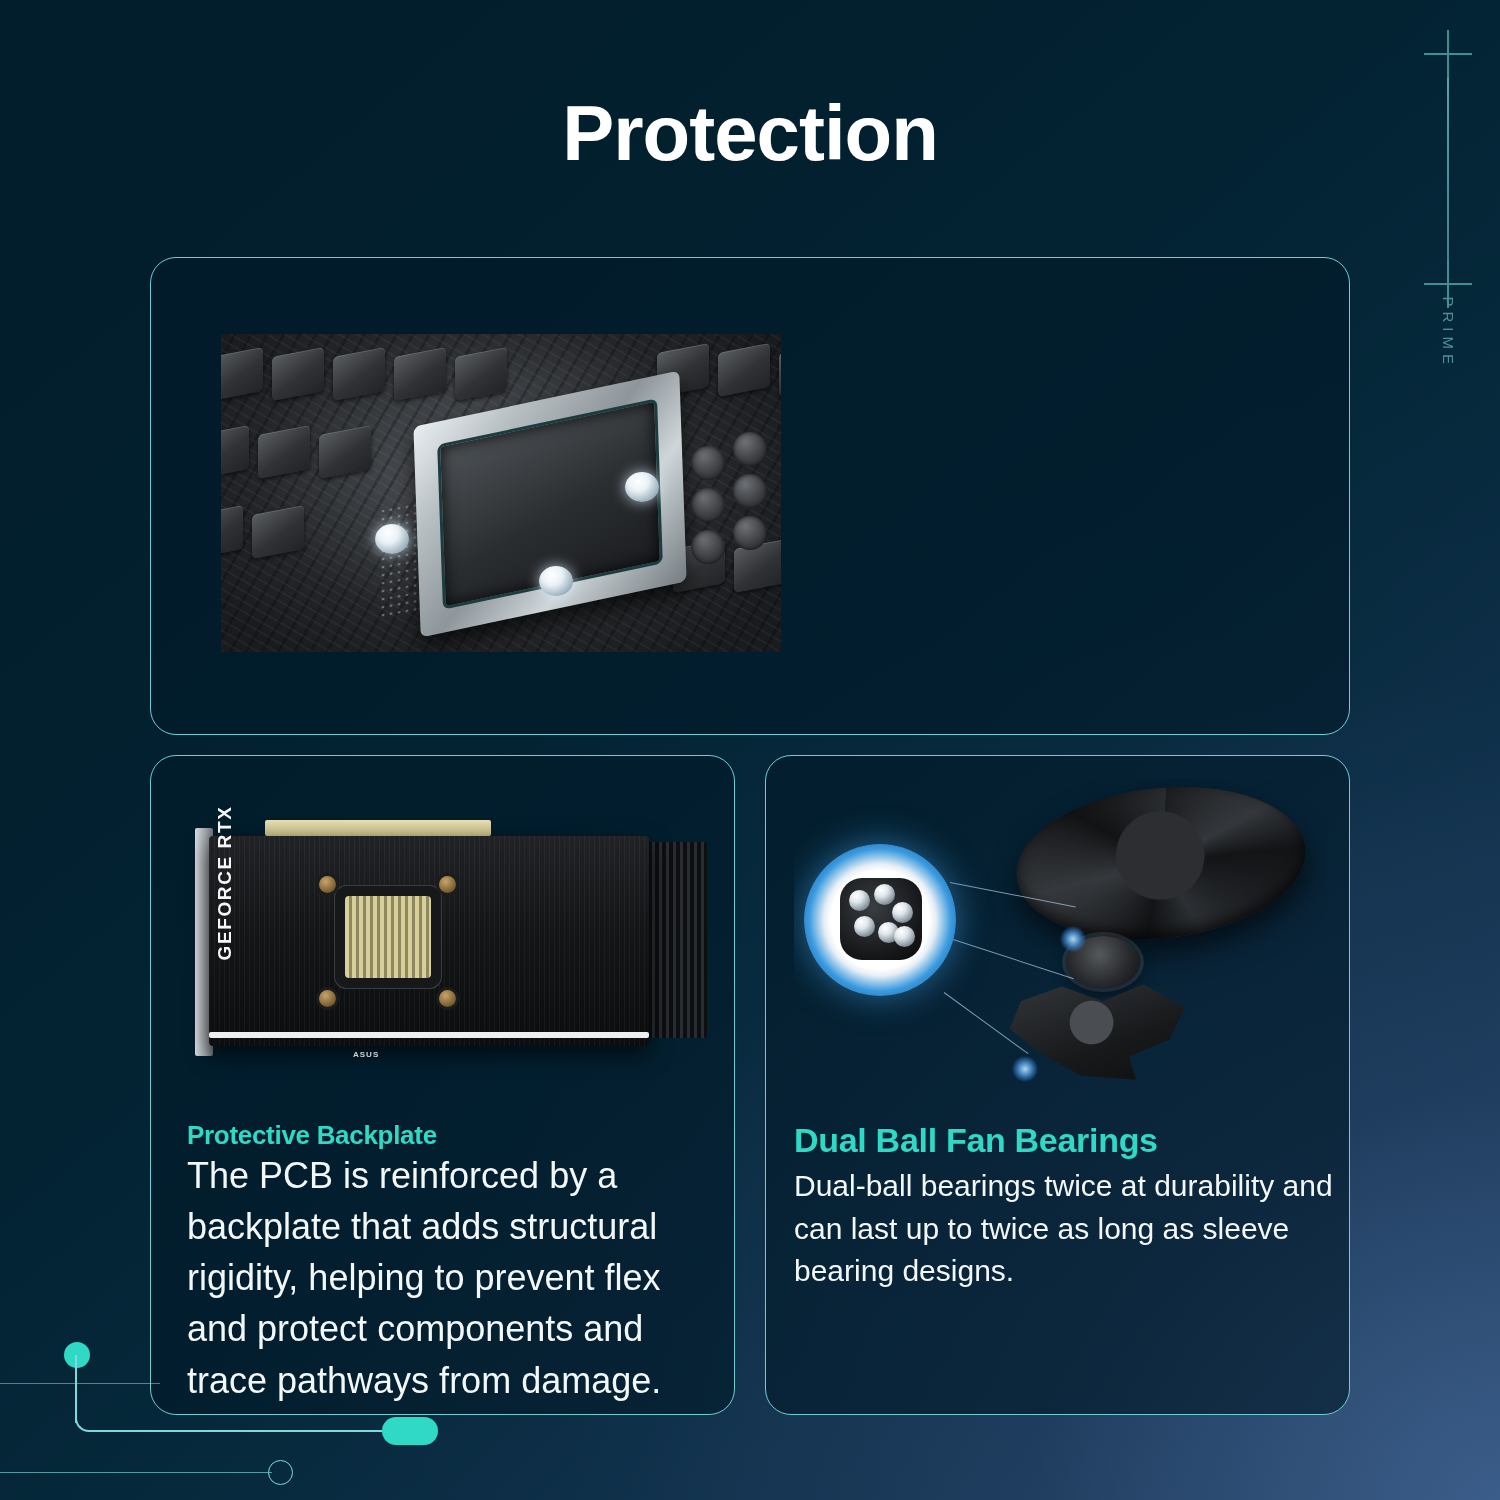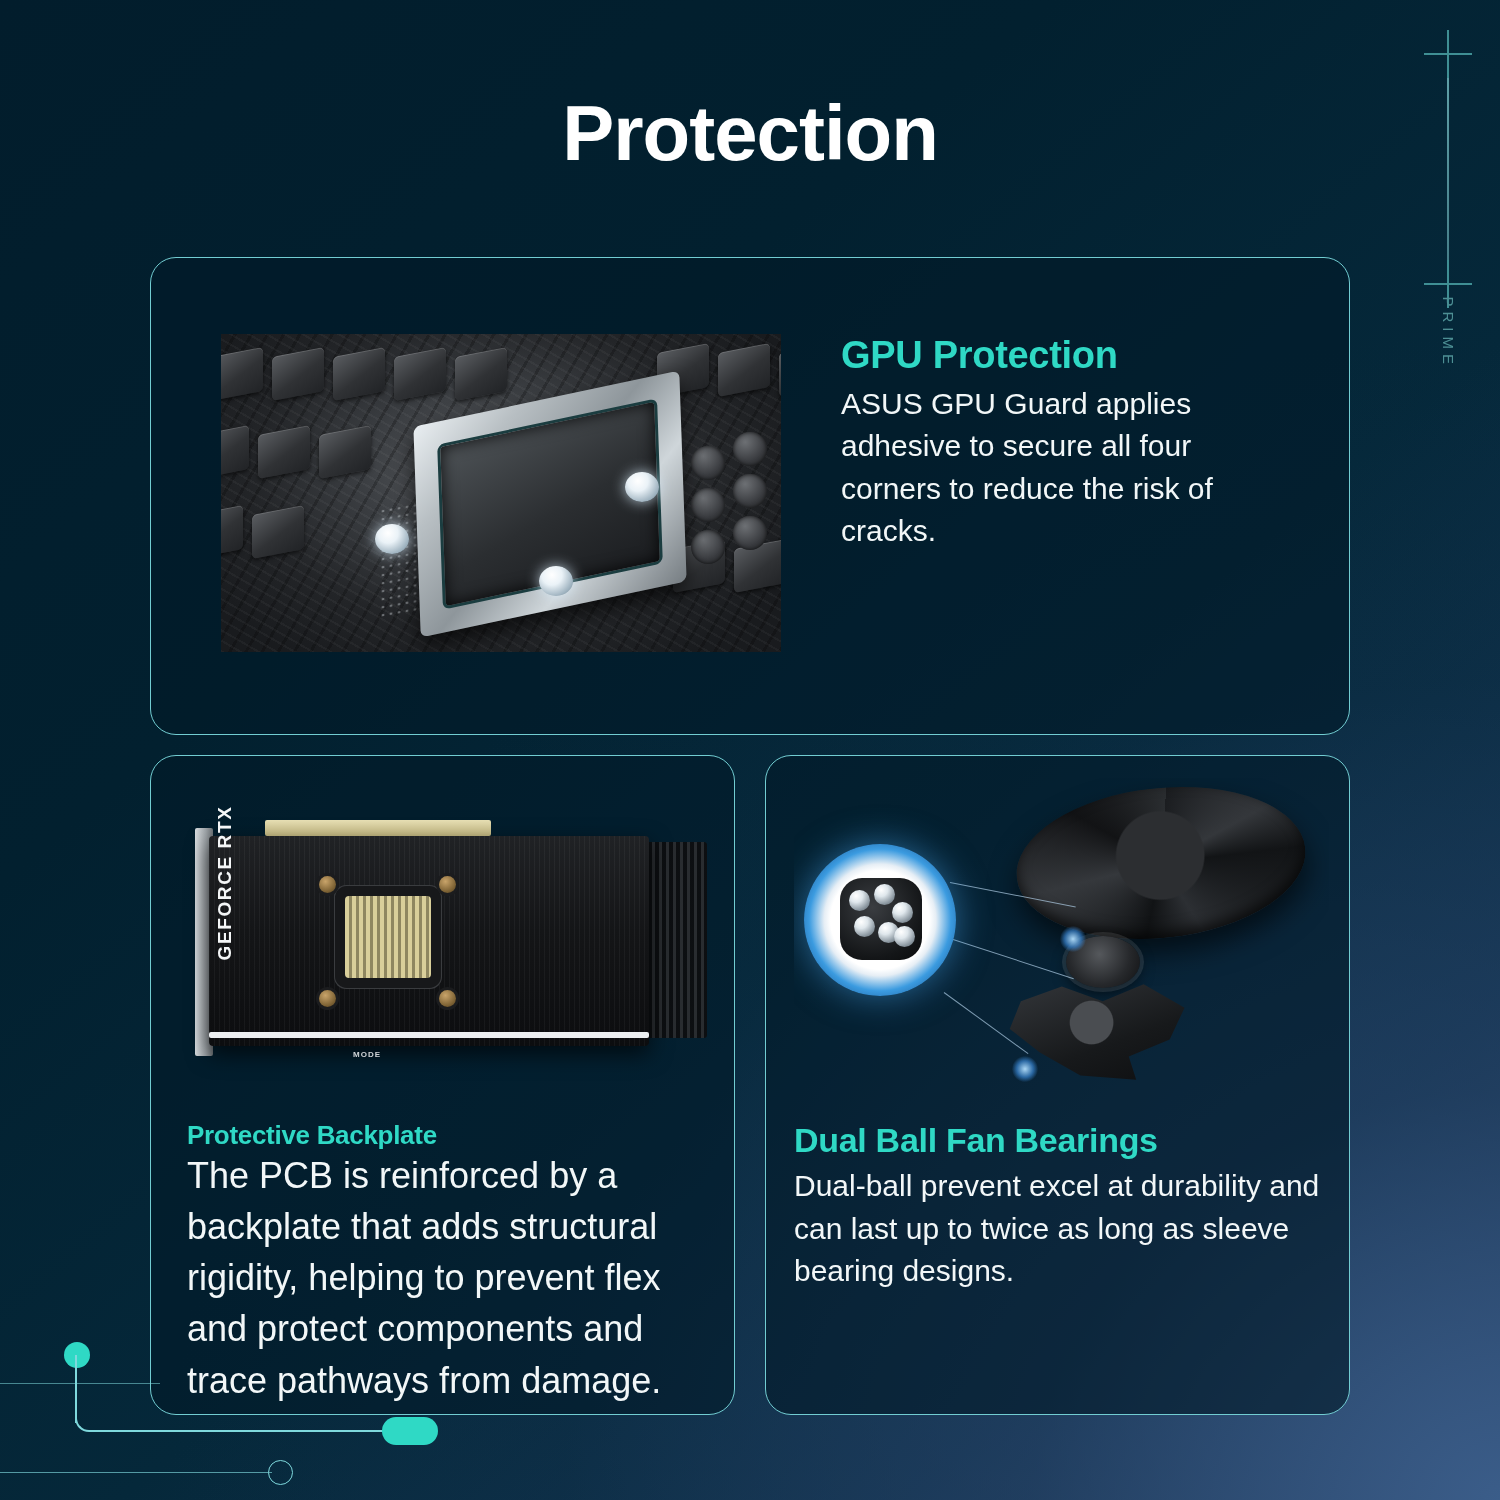--- a/index.html
+++ b/index.html
@@ -343,41 +343,37 @@
 
     <div id="die-ihs">
       <div id="die-core"></div>
     </div>
 
     <div class="adhesive" id="adhesive-1"></div>
     <div class="adhesive" id="adhesive-2"></div>
     <div class="adhesive" id="adhesive-3"></div>
   </div>
 
-  <div id="gpu-text-block">
-    <div class="card-heading" id="gpu-heading">GPU Protection</div>
-    <div class="card-body" id="gpu-body">ASUS GPU Guard applies adhesive to secure all four corners to reduce the risk of cracks.</div>
-  </div>
 </section>
 
 <section class="card" id="card-backplate">
 
   <div class="photo" id="photo-backplate">
     <div id="bp-bracket"></div>
     <div id="bp-pcie"></div>
     <div id="bp-fins"></div>
     <div id="bp-body"></div>
     <div id="bp-socket"></div>
     <div class="bp-screw" id="bp-screw-1"></div>
     <div class="bp-screw" id="bp-screw-2"></div>
     <div class="bp-screw" id="bp-screw-3"></div>
     <div class="bp-screw" id="bp-screw-4"></div>
     <div id="bp-bottom-bar"></div>
     <div id="bp-geforce-text">GEFORCE RTX</div>
-    <div id="bp-mode-label">MODE</div>
+    <div id="bp-mode-label">ASUS</div>
   </div>
 
   <div id="backplate-text-block">
     <div class="card-heading" id="backplate-heading">Protective Backplate</div>
     <div class="card-body" id="backplate-body">The PCB is reinforced by a backplate that adds structural rigidity, helping to prevent flex and protect components and trace pathways from damage.</div>
   </div>
 </section>
 
 <section class="card" id="card-fan-bearings">
 
@@ -397,21 +393,21 @@
         <div class="ball" id="ball-3"></div>
         <div class="ball" id="ball-4"></div>
         <div class="ball" id="ball-5"></div>
         <div class="ball" id="ball-6"></div>
       </div>
     </div>
   </div>
 
   <div id="fan-text-block">
     <div class="card-heading" id="fan-heading">Dual Ball Fan Bearings</div>
-    <div class="card-body" id="fan-body">Dual-ball prevent excel at durability and can last up to twice as long as sleeve bearing designs.</div>
+    <div class="card-body" id="fan-body">Dual-ball bearings twice at durability and can last up to twice as long as sleeve bearing designs.</div>
   </div>
 </section>
 
 <div id="circuit-decor">
   <div id="trace-dot"></div>
   <div class="trace" id="trace-v1"></div>
   <div id="trace-corner1"></div>
   <div class="trace" id="trace-h1"></div>
   <div id="trace-pill"></div>
   <div class="trace" id="trace-h2"></div>

